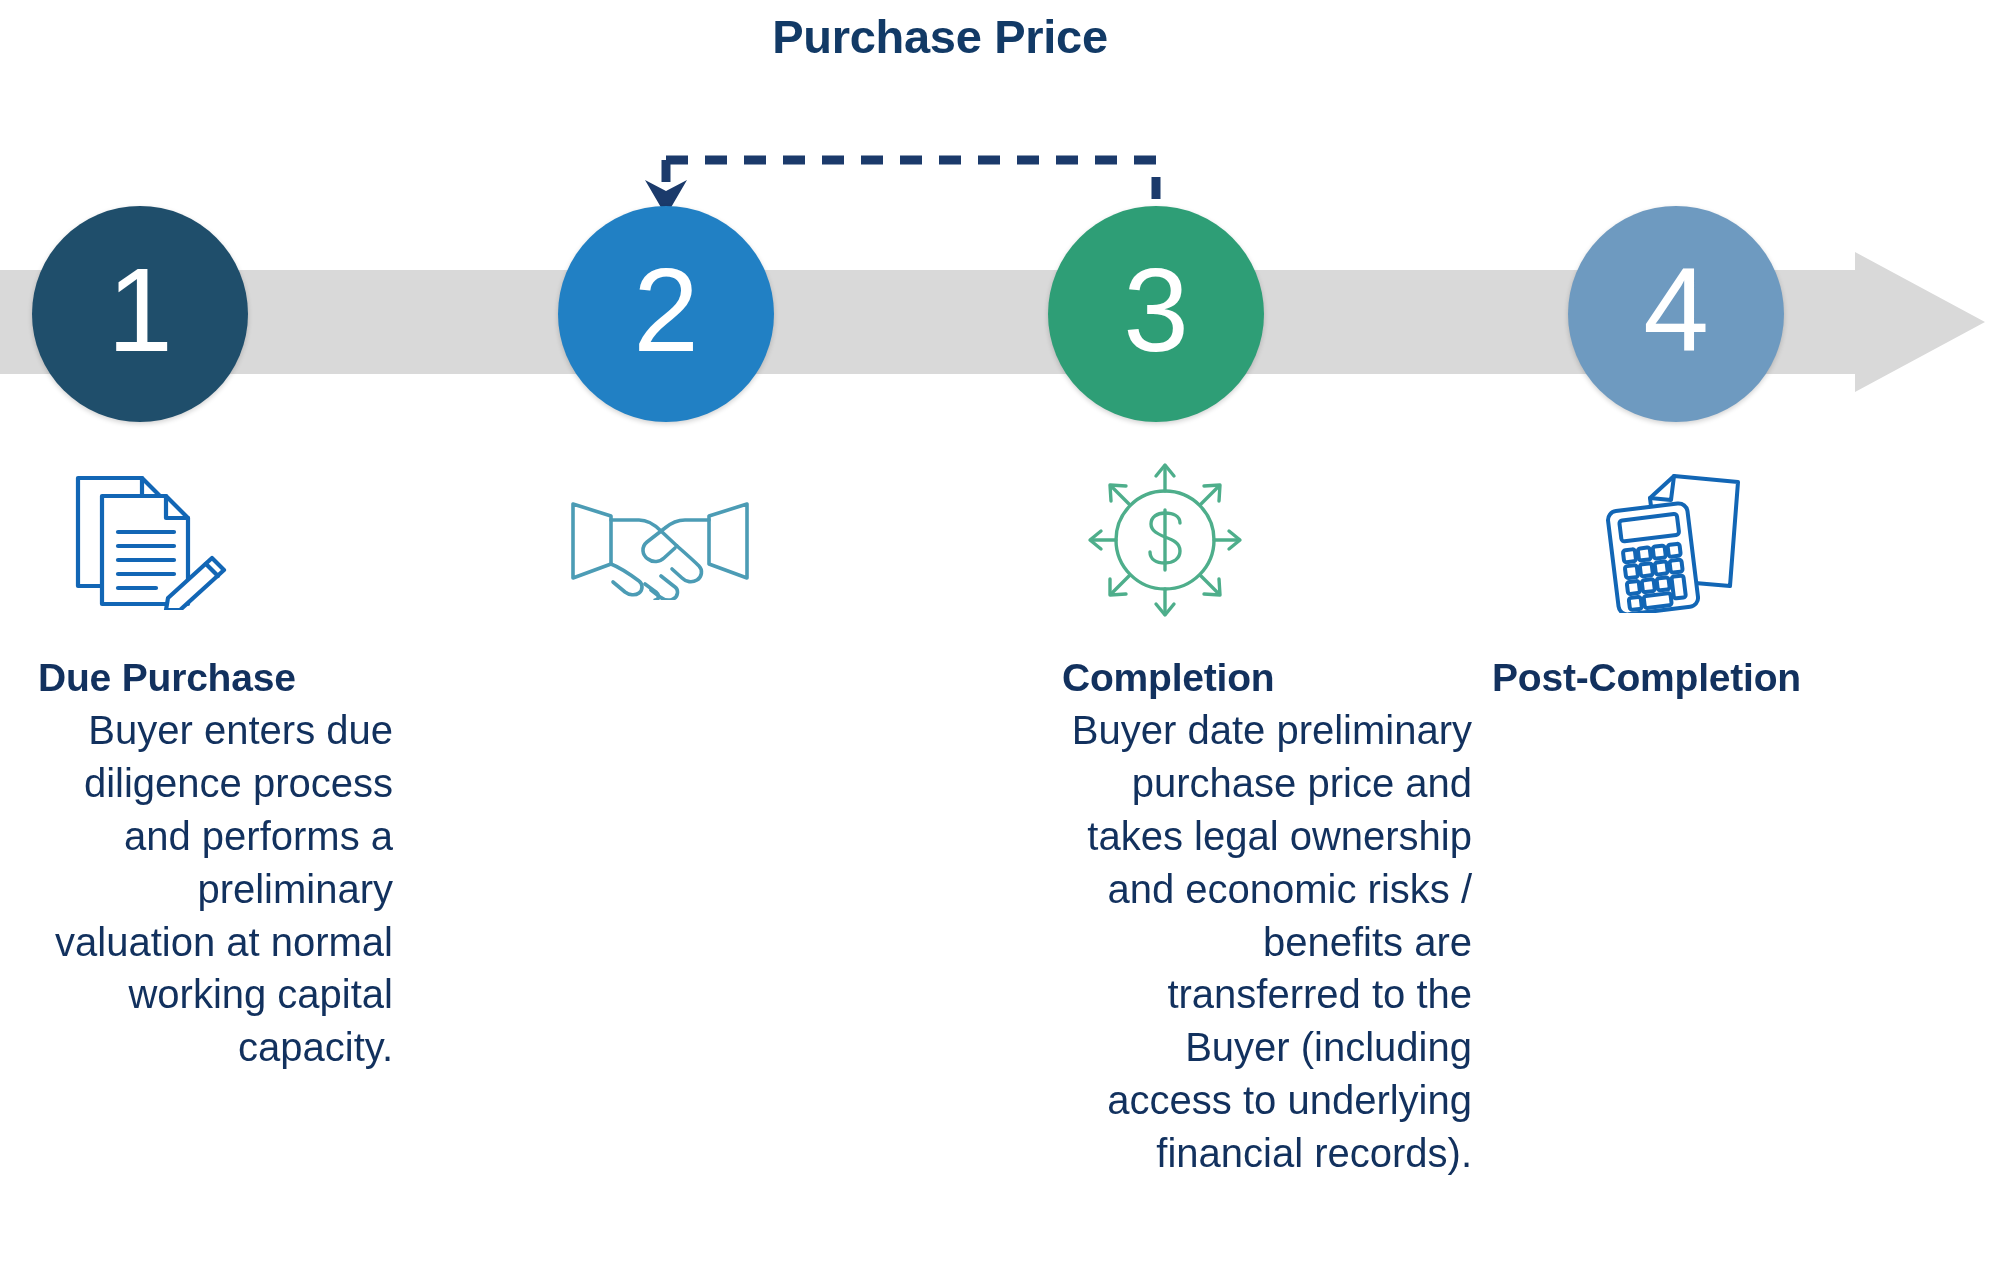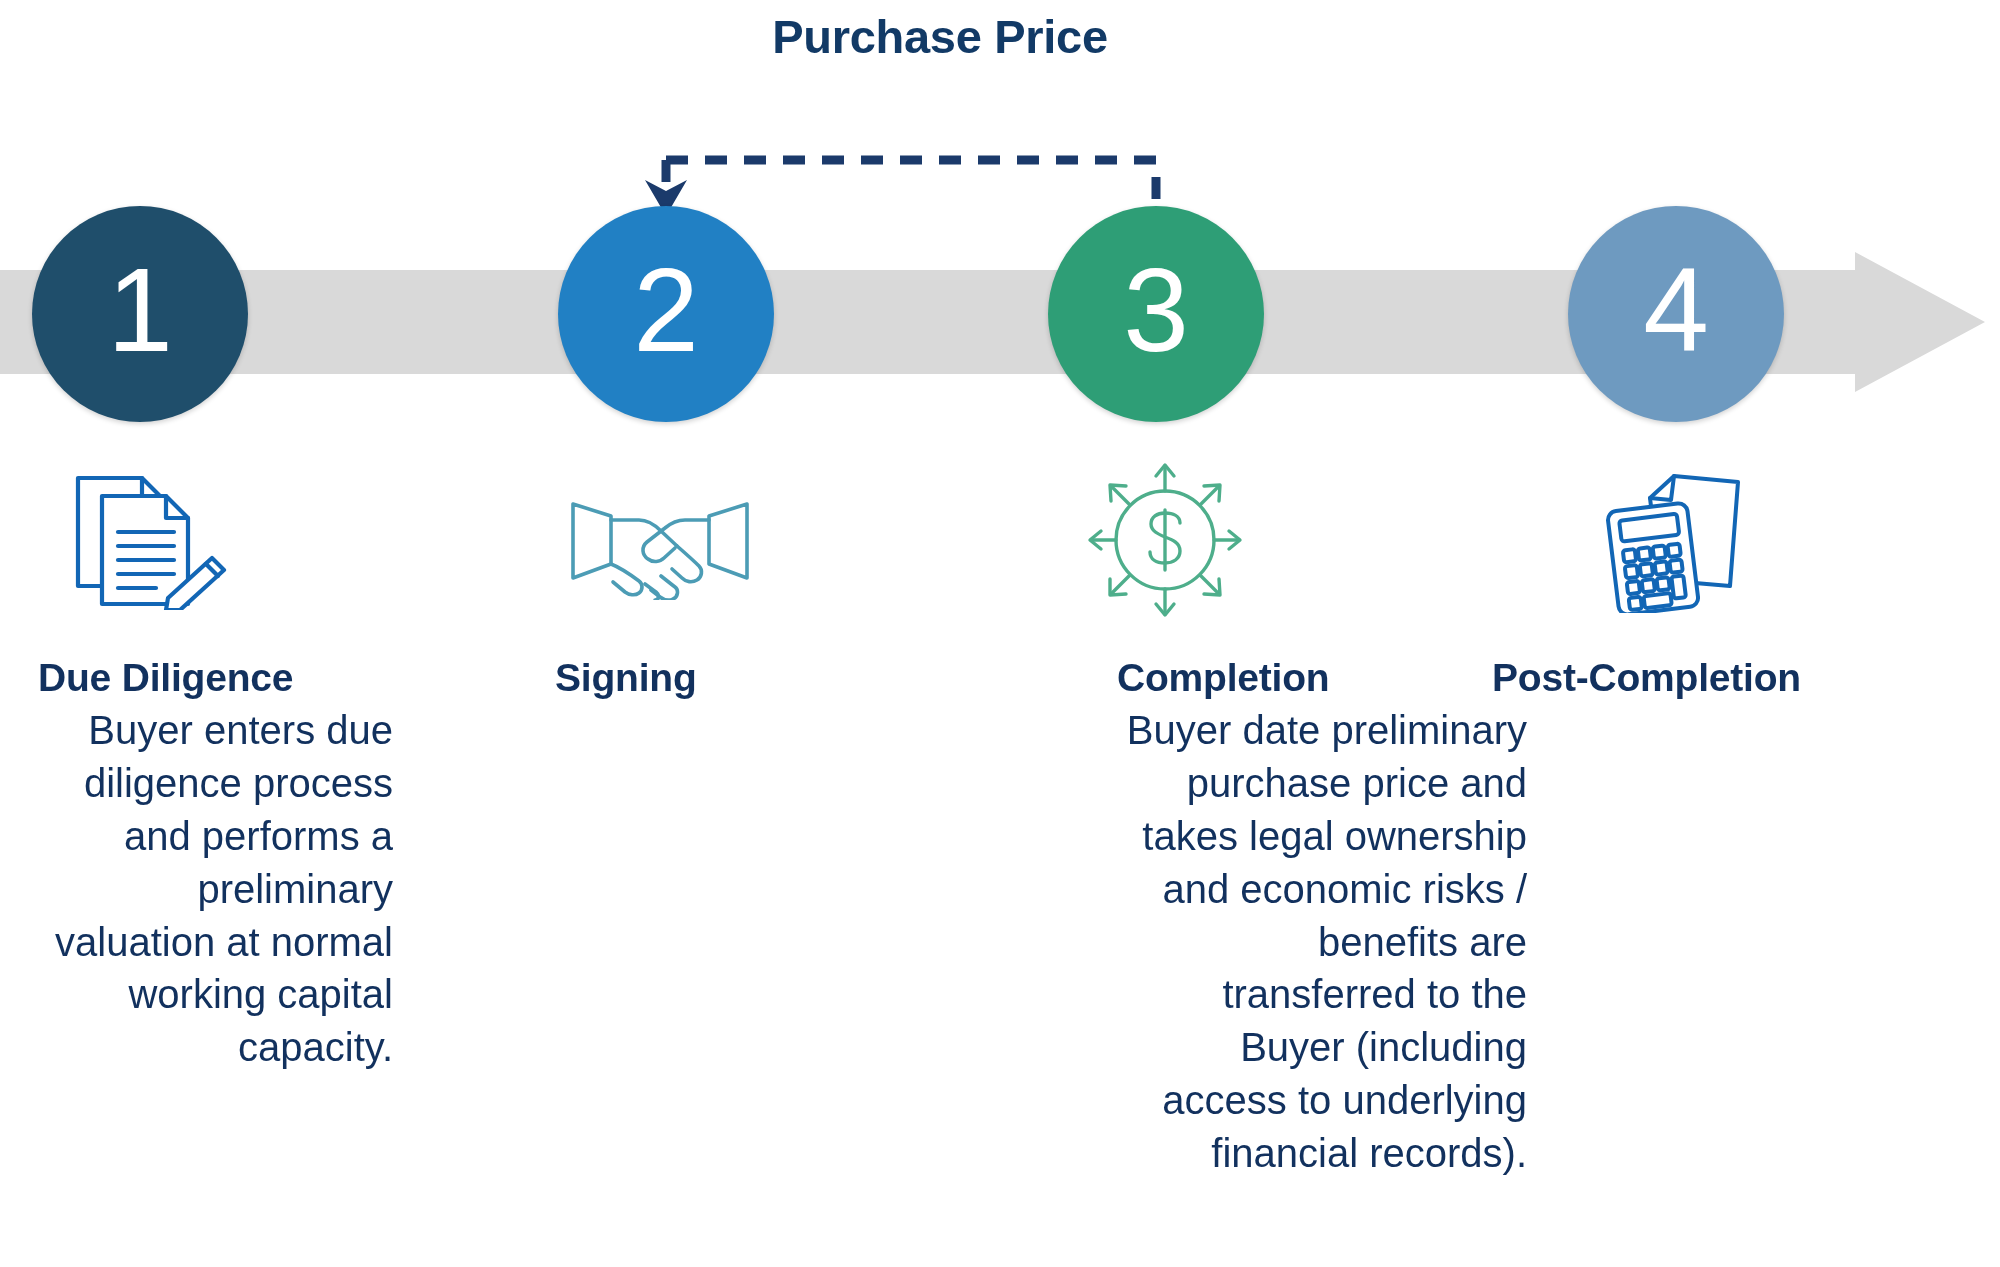--- a/index.html
+++ b/index.html
@@ -191,29 +191,28 @@
           <rect x="55" y="110" width="12" height="12" rx="2.5"></rect>
           <rect x="70" y="110" width="12" height="22" rx="2.5"></rect>
           <rect x="25" y="126" width="12" height="12" rx="2.5"></rect>
           <rect x="40" y="126" width="27" height="12" rx="2.5"></rect>
         </g>
       </g>
     </svg>
   </div>
 
   <div class="col" style="left:38px; width:355px;">
-    <span class="head">Due Diligence</span>
+    <span class="head">Due Purchase</span>
     <span class="body">Buyer enters due diligence process and performs a preliminary valuation at normal working capital capacity.</span>
   </div>
 
   <div class="col" style="left:555px; width:382px;">
-    <span class="head">Signing</span>
-  </div>
-
-  <div class="col" style="left:1117px; width:410px;">
+  </div>
+
+  <div class="col" style="left:1062px; width:410px;">
     <span class="head">Completion</span>
     <span class="body">Buyer date preliminary purchase price and takes legal ownership and economic risks / benefits are transferred to the Buyer (including access to underlying financial records).</span>
   </div>
 
   <div class="col" style="left:1492px; width:410px;">
     <span class="head">Post-Completion</span>
   </div>
 
 </div>
 

